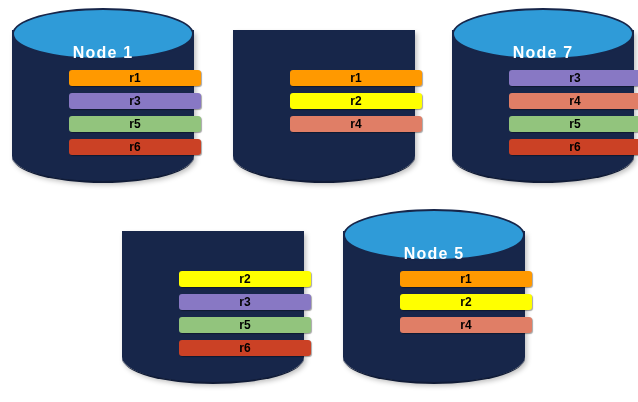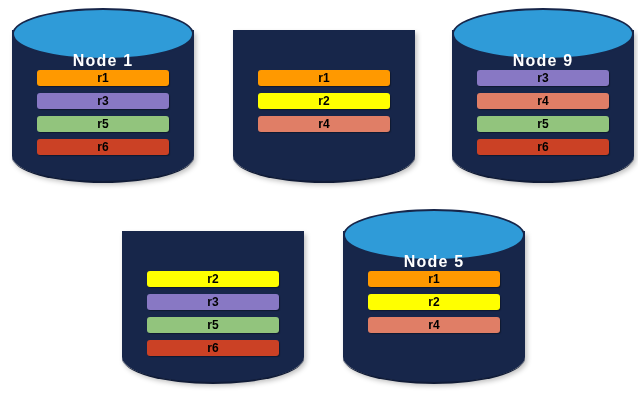--- a/index.html
+++ b/index.html
@@ -69,37 +69,38 @@
     justify-content: center;
   }
 
   .node-label {
     color: #ffffff;
     font-size: 16px;
     font-weight: bold;
     letter-spacing: 1.2px;
     line-height: 1;
     position: relative;
-    top: 16px;
+    top: 8px;
     white-space: nowrap;
     user-select: none;
     margin-top: 21px;
   }
 
   
   .records {
     position: absolute;
     left: 0;
     top: 62px;
     width: 182px;
     z-index: 4;
     display: flex;
     flex-direction: column;
     align-items: center;
     gap: 7px;
+    padding-left: 32px;
   }
 
   .record-bar {
     width: 132px;
     height: 16px;
     border-radius: 3px;
     display: flex;
     align-items: center;
     justify-content: center;
     box-sizing: border-box;
@@ -150,21 +151,21 @@
           <span class="record-label">r2</span>
         </div>
         <div class="record-bar" style="background: rgb(224, 126, 102);">
           <span class="record-label">r4</span>
         </div>
       </div>
     </div>
     <div class="node" style="left: 452px; top: 8px;">
       <div class="cyl-body" style="background: rgb(23, 38, 74);"></div>
       <div class="cyl-top" style="background: rgb(47, 155, 216);">
-        <span class="node-label">Node  9</span>
+        <span class="node-label">Node  7</span>
       </div>
       <div class="records">
         <div class="record-bar" style="background: rgb(136, 120, 196);">
           <span class="record-label">r3</span>
         </div>
         <div class="record-bar" style="background: rgb(224, 126, 102);">
           <span class="record-label">r4</span>
         </div>
         <div class="record-bar" style="background: rgb(146, 196, 125);">
           <span class="record-label">r5</span>

